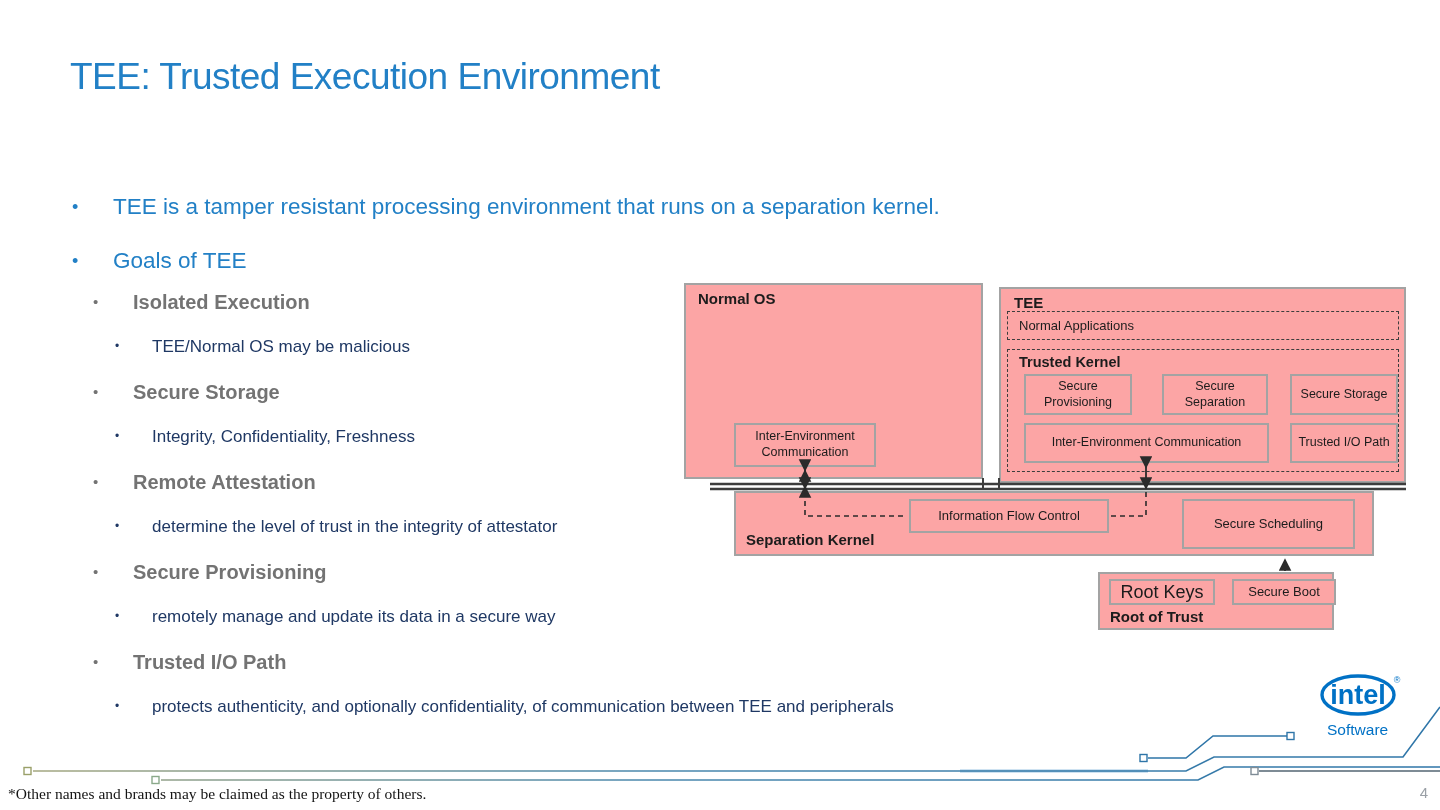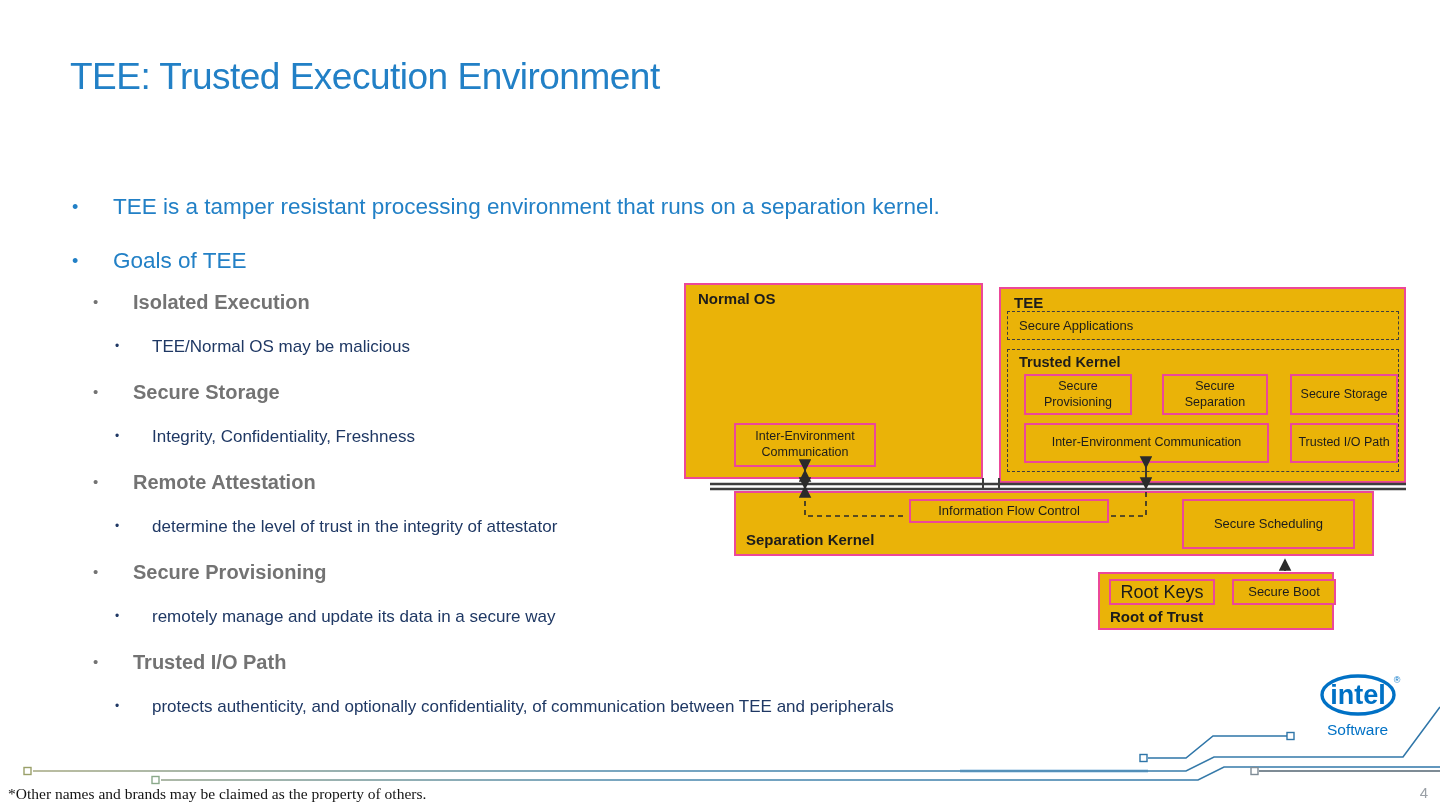--- a/index.html
+++ b/index.html
@@ -20,21 +20,21 @@
   .b .txt{display:inline;}
   .l1{left:72px;color:#2280c6;font-size:22.5px;}
   .l1 .dot{display:inline-block;width:41px;font-size:18px;vertical-align:1px;}
   .l2{left:93px;color:#737373;font-size:20px;font-weight:700;}
   .l2 .dot{display:inline-block;width:40px;font-size:15px;font-weight:400;vertical-align:2px;}
   .l3{left:115px;color:#1f3864;font-size:17px;}
   .l3 .dot{display:inline-block;width:37px;font-size:12px;vertical-align:2px;}
 
   
   .diagram{position:absolute;left:680px;top:283px;width:728px;height:350px;}
-  .dbox{position:absolute;background:#eab308;border:2px solid #ec4899;box-sizing:border-box;color:#1c1c1c;}
+  .dbox{position:absolute;background:#fca5a5;border:2px solid #a3a3a3;box-sizing:border-box;color:#1c1c1c;}
   .dashed{border:1.5px dashed #3d3d3d !important;}
   .dlabel{position:absolute;font-weight:700;font-size:15px;color:#1c1c1c;white-space:nowrap;}
   .cell{display:flex;align-items:center;justify-content:center;text-align:center;
         font-size:12.5px;line-height:1.25;padding:1px 2px;}
   .dsvg{position:absolute;inset:0;pointer-events:none;}
 
   
   .deco{position:absolute;inset:0;pointer-events:none;}
 
   
@@ -71,35 +71,35 @@
 
     <div class="dbox" style="left:4px;top:0;width:299px;height:196px;">
       <div class="dlabel" style="left:12px;top:5px;">Normal OS</div>
     </div>
     <div class="dbox cell" style="left:54px;top:140px;width:142px;height:44px;">Inter-Environment Communication</div>
 
     <div class="dbox" style="left:319px;top:4px;width:407px;height:196px;">
       <div class="dlabel" style="left:13px;top:5px;">TEE</div>
     </div>
     <div class="dbox dashed" style="left:327px;top:28px;width:392px;height:29px;display:flex;align-items:center;background:transparent;">
-      <span style="font-size:13px;margin-left:11px;">Secure Applications</span>
+      <span style="font-size:13px;margin-left:11px;">Normal Applications</span>
     </div>
     <div class="dbox dashed" style="left:327px;top:66px;width:392px;height:123px;background:transparent;">
       <div class="dlabel" style="left:11px;top:4px;font-size:14.5px;">Trusted Kernel</div>
     </div>
     <div class="dbox cell" style="left:344px;top:91px;width:108px;height:41px;">Secure Provisioning</div>
     <div class="dbox cell" style="left:482px;top:91px;width:106px;height:41px;">Secure Separation</div>
     <div class="dbox cell" style="left:610px;top:91px;width:108px;height:41px;">Secure Storage</div>
     <div class="dbox cell" style="left:344px;top:140px;width:245px;height:40px;">Inter-Environment Communication</div>
     <div class="dbox cell" style="left:610px;top:140px;width:108px;height:40px;">Trusted I/O Path</div>
 
     <div class="dbox" style="left:54px;top:208px;width:640px;height:65px;">
       <div class="dlabel" style="left:10px;top:38px;">Separation Kernel</div>
     </div>
-    <div class="dbox cell" style="left:229px;top:216px;width:200px;height:24px;font-size:13px;">Information Flow Control</div>
+    <div class="dbox cell" style="left:229px;top:216px;width:200px;height:34px;font-size:13px;">Information Flow Control</div>
     <div class="dbox cell" style="left:502px;top:216px;width:173px;height:50px;font-size:13px;">Secure Scheduling</div>
 
     <div class="dbox" style="left:418px;top:289px;width:236px;height:58px;text-align:center;">
       <div class="dlabel" style="left:10px;top:34px;">Root of Trust</div>
     </div>
     <div class="dbox cell" style="left:429px;top:296px;width:106px;height:26px;font-size:18px;">Root Keys</div>
     <div class="dbox cell" style="left:552px;top:296px;width:104px;height:26px;font-size:13px;">Secure Boot</div>
 
     <svg class="dsvg" width="728" height="350" viewBox="0 0 728 350">
       <defs>

